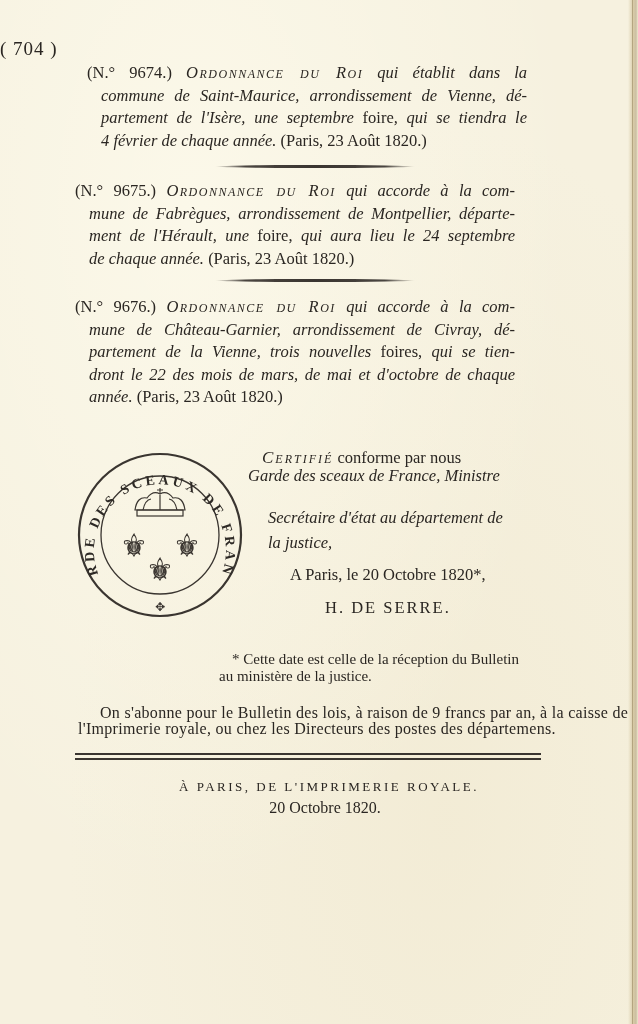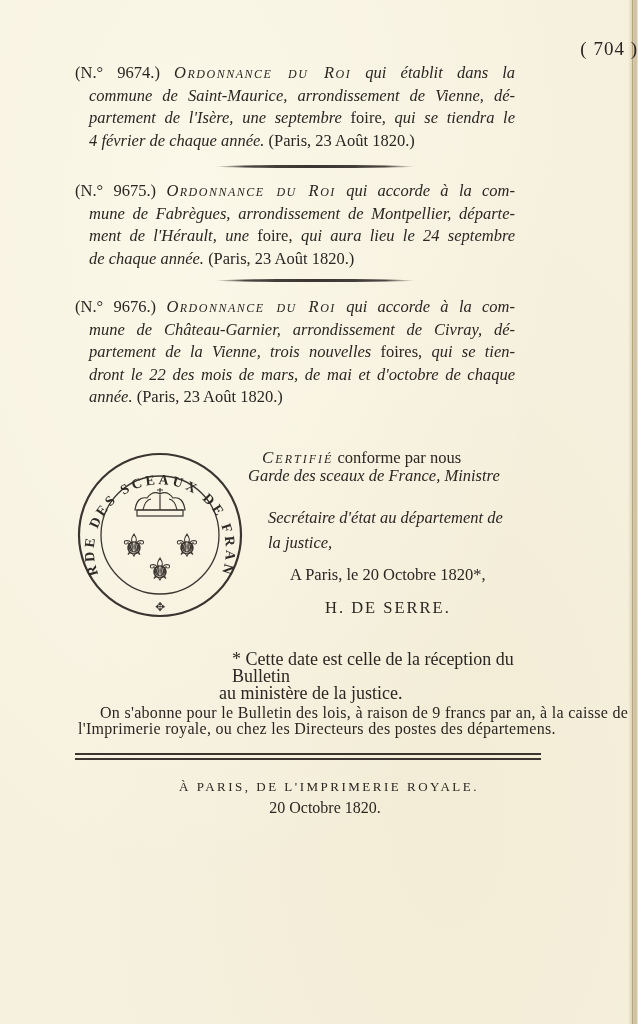--- a/index.html
+++ b/index.html
@@ -14,21 +14,21 @@
     }
     .edge-shadow {
       position: absolute; right: 0; top: 0; width: 10px; height: 1024px;
       background: linear-gradient(to right, rgba(220,205,160,0) 0%, rgba(190,170,120,0.55) 55%, rgba(150,130,90,0.45) 80%, rgba(240,232,205,0.9) 100%);
     }
     .edge-line {
       position: absolute; right: 5px; top: 0; width: 1px; height: 1024px;
       background: rgba(130,110,70,0.45);
     }
     .page-number {
-      position: absolute; left: 0; width: 638px; top: 38px; text-align: right;
+      position: absolute; left: 0; width: 638px; top: 38px; text-align: left;
       font-family: "Liberation Serif", serif; font-size: 19px; letter-spacing: 1px;
     }
     .entry {
       position: absolute; left: 75px; width: 440px;
       font-family: "Liberation Serif", serif; font-size: 16.5px; line-height: 22.5px;
       text-align: justify;
     }
     .entry .line { display: block; padding-left: 14px; white-space: nowrap; text-align-last: justify; }
     .entry .line.first { padding-left: 0; }
     .entry .line.last { text-align-last: left; }
@@ -50,21 +50,21 @@
     }
     .cert-head { top: 447px; left: 262px; }
     .cert-head .sc { font-variant: small-caps; letter-spacing: 2px; font-size: 17px; font-style: italic; }
     .cert-l1 { top: 465px; left: 248px; font-style: italic; }
     .cert-l2 { top: 507px; left: 268px; font-style: italic; }
     .cert-l3 { top: 532px; left: 268px; font-style: italic; }
     .cert-place { top: 564px; left: 290px; }
     .cert-sign { top: 597px; left: 325px; letter-spacing: 2px; }
     .footnote {
       position: absolute; left: 232px; top: 651px; width: 340px;
-      font-family: "Liberation Serif", serif; font-size: 18px; line-height: 17px;
+      font-family: "Liberation Serif", serif; font-size: 15px; line-height: 17px;
     }
     .footnote .l2 { display: block; margin-left: -13px; }
     .subscribe {
       position: absolute; left: 78px; top: 705px; width: 460px;
       font-family: Liberation Serif, serif; font-size: 16px; line-height: 16px; letter-spacing: 0.3px;
     }
     .subscribe .line { display: block; white-space: nowrap; }
     .subscribe .line.first { padding-left: 22px; }
     .double-rule {
       position: absolute; left: 75px; top: 753px; width: 466px; height: 7px;
@@ -79,21 +79,21 @@
     .imprint-2 { top: 799px; font-size: 16px; left: 6px; }
   </style>
 </head>
 <body>
 
 <div class="edge-shadow"></div>
 <div class="edge-line"></div>
 
 <div class="page-number">( 704 )</div>
 
-<div class="entry" style="top:62px;">
+<div class="entry" style="top:62px;margin-left:12px;">
   <span class="line first">
     <span class="num">(N.° 9674.)</span>
     <span class="title-sc">Ordonnance du Roi</span>
     <span class="it">qui établit dans la</span>
   </span>
   <span class="line it">commune de Saint-Maurice, arrondissement de Vienne, dé-</span>
   <span class="line">
     <span class="it">partement de l'Isère, une septembre</span>
     <span class="rm">foire</span><span class="it">, qui se tiendra le</span>
   </span>

